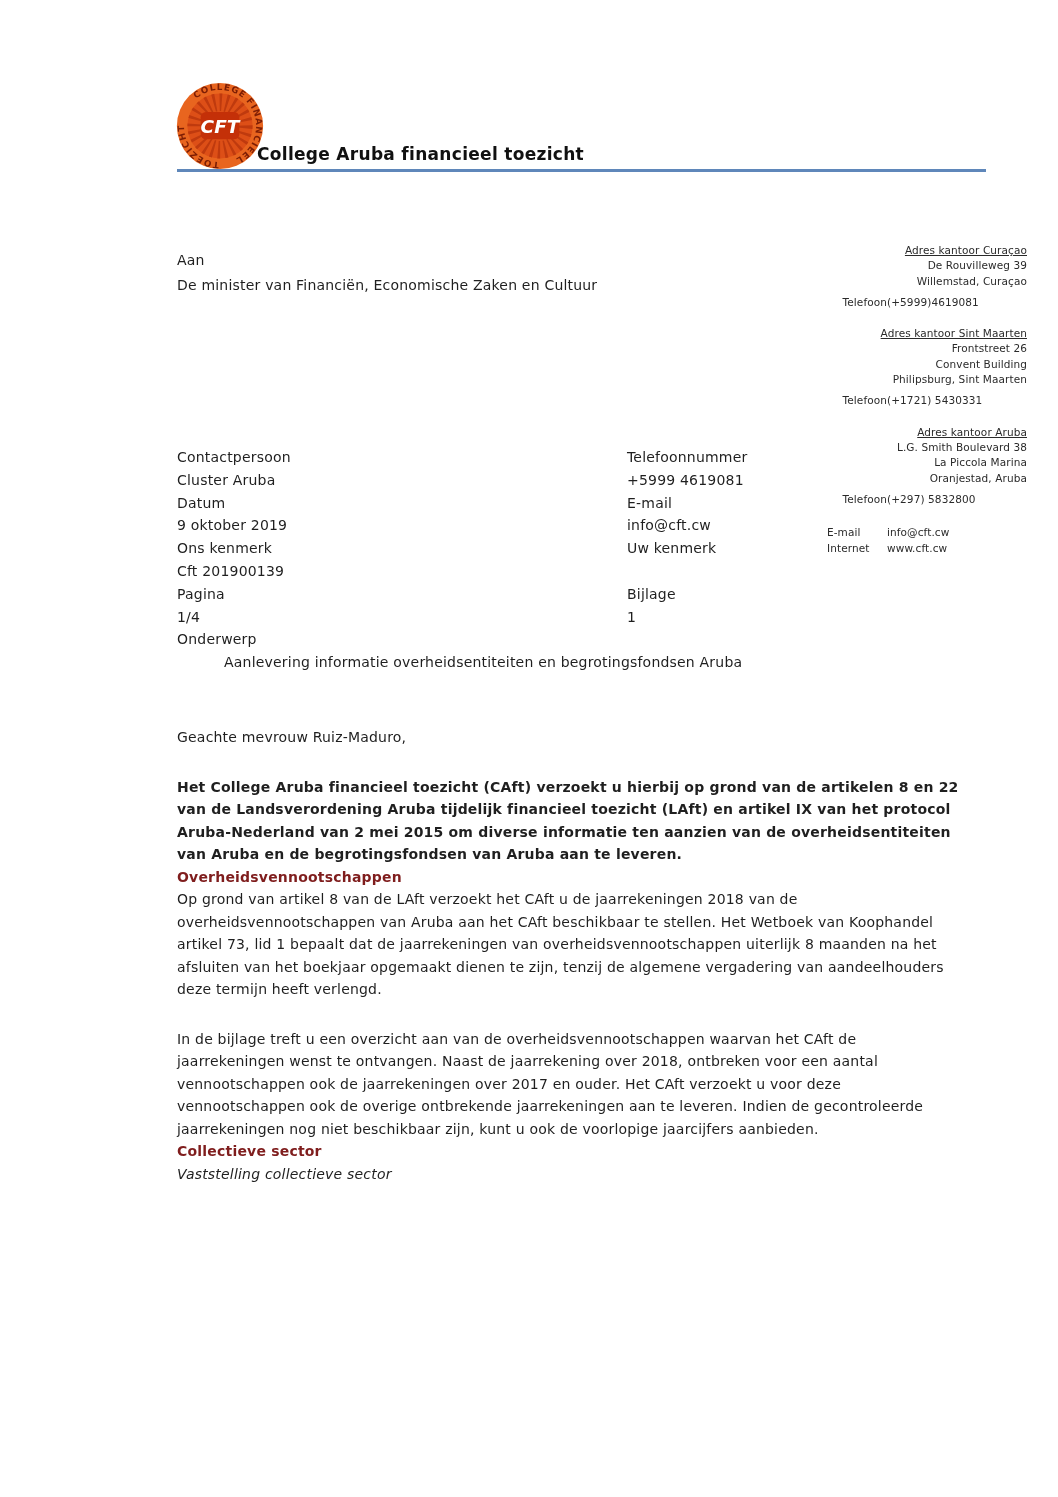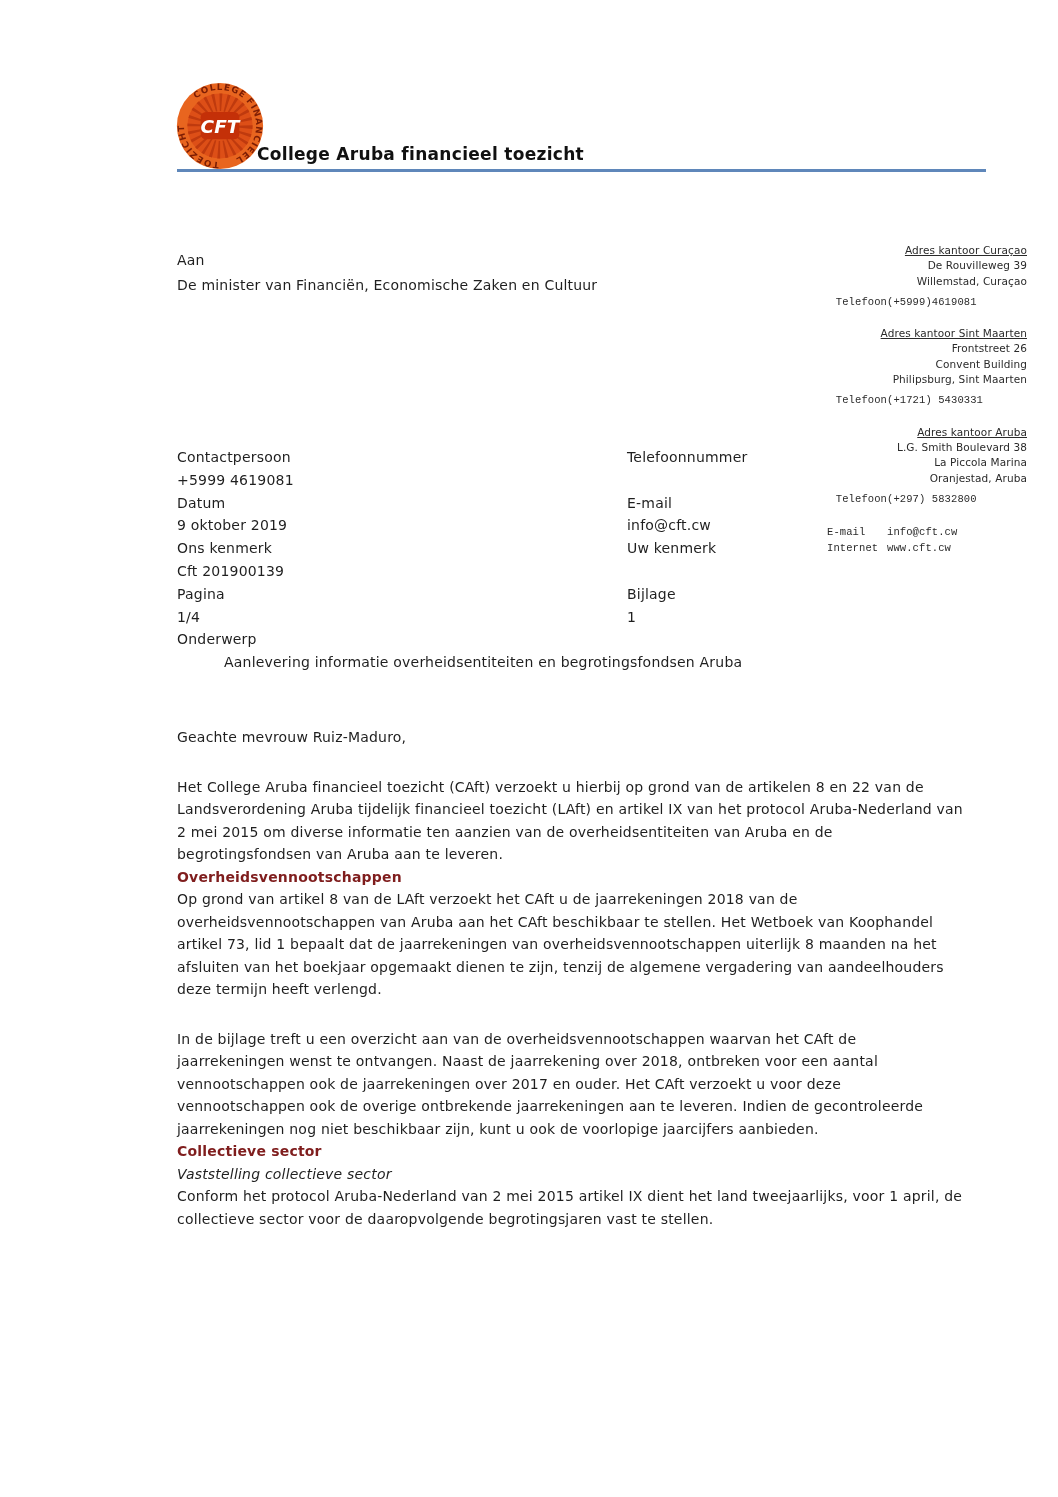--- a/index.html
+++ b/index.html
@@ -51,21 +51,21 @@
     position: absolute;
     left: 827px; top: 243px;
     width: 200px;
     font-size: 10.5px;
     line-height: 15.3px;
     color: #2a2a2a;
     letter-spacing: 0.1px;
   }
   .office { margin-bottom: 16px; text-align: right; }
   .office-title { text-decoration: underline; }
-  .office-phone, .side-row { display: flex; margin-top: 6px; font-family: Liberation Mono, monospace; }
+  .office-phone, .side-row { display: flex; margin-top: 6px; }
   .side-label { width: 60px; flex: 0 0 60px; }
   .side-contact { margin-top: 17px; line-height: 16px; }
   .side-contact .side-row { margin-top: 0; }
 
   
   .meta {
     position: absolute;
     left: 177px; top: 449px;
     width: 700px;
     font-size: 14px;
@@ -80,21 +80,21 @@
   .body-text {
     position: absolute;
     left: 177px; top: 726px;
     width: 790px;
     font-size: 14px;
     line-height: 22.5px;
     letter-spacing: 0.2px;
   }
   .body-text p { margin: 0; }
   .salutation { margin: 0; }
-  .para-1 { margin-top: 27px !important; }
+  .para-1 { margin-top: 27px !important; font-weight: bold; }
   .sec-heading {
     margin: 0;
     font-size: 14px;
     font-weight: bold;
     line-height: 22.5px;
     color: #7f1d1d;
   }
   .sec-heading-1 { margin-top: 23px; }
   .para-3 { margin-top: 27px !important; }
   .sec-heading-2 { margin-top: 27px; }
@@ -174,20 +174,21 @@
       </div>
     </div>
   </div>
 
   <div class="meta">
     <div class="meta-row">
       <div class="meta-left">Contactpersoon</div>
       <div class="meta-right">Telefoonnummer</div>
     </div>
     <div class="meta-row">
+      <div class="meta-left">Cluster Aruba</div>
       <div class="meta-right">+5999 4619081</div>
     </div>
     <div class="meta-row">
       <div class="meta-left">Datum</div>
       <div class="meta-right">E-mail</div>
     </div>
     <div class="meta-row">
       <div class="meta-left">9 oktober 2019</div>
       <div class="meta-right">info@cft.cw</div>
     </div>
@@ -217,16 +218,15 @@
   <div class="body-text">
     <p class="salutation">Geachte mevrouw Ruiz-Maduro,</p>
     <p class="para-1">Het College Aruba financieel toezicht (CAft) verzoekt u hierbij op grond van de artikelen 8 en 22 van de Landsverordening Aruba tijdelijk financieel toezicht (LAft) en artikel IX van het protocol Aruba-Nederland van 2 mei 2015 om diverse informatie ten aanzien van de overheidsentiteiten van Aruba en de begrotingsfondsen van Aruba aan te leveren.</p>
 
     <p class="sec-heading sec-heading-1">Overheidsvennootschappen</p>
     <p class="para-2">Op grond van artikel 8 van de LAft verzoekt het CAft u de jaarrekeningen 2018 van de overheidsvennootschappen van Aruba aan het CAft beschikbaar te stellen. Het Wetboek van Koophandel artikel 73, lid 1 bepaalt dat de jaarrekeningen van overheidsvennootschappen uiterlijk 8 maanden na het afsluiten van het boekjaar opgemaakt dienen te zijn, tenzij de algemene vergadering van aandeelhouders deze termijn heeft verlengd.</p>
     <p class="para-3">In de bijlage treft u een overzicht aan van de overheidsvennootschappen waarvan het CAft de jaarrekeningen wenst te ontvangen. Naast de jaarrekening over 2018, ontbreken voor een aantal vennootschappen ook de jaarrekeningen over 2017 en ouder. Het CAft verzoekt u voor deze vennootschappen ook de overige ontbrekende jaarrekeningen aan te leveren. Indien de gecontroleerde jaarrekeningen nog niet beschikbaar zijn, kunt u ook de voorlopige jaarcijfers aanbieden.</p>
 
     <p class="sec-heading sec-heading-2">Collectieve sector</p>
     <p class="sub-heading">Vaststelling collectieve sector</p>
-    <p class="para-4">Conform het protocol Aruba-Nederland van 2 mei 2015 artikel IX dient het land tweejaarlijks, voor 1 april, de collectieve sector voor de daaropvolgende begrotingsjaren vast te stellen.</p>
   </div>
 
 </div>
 
 </body></html>

